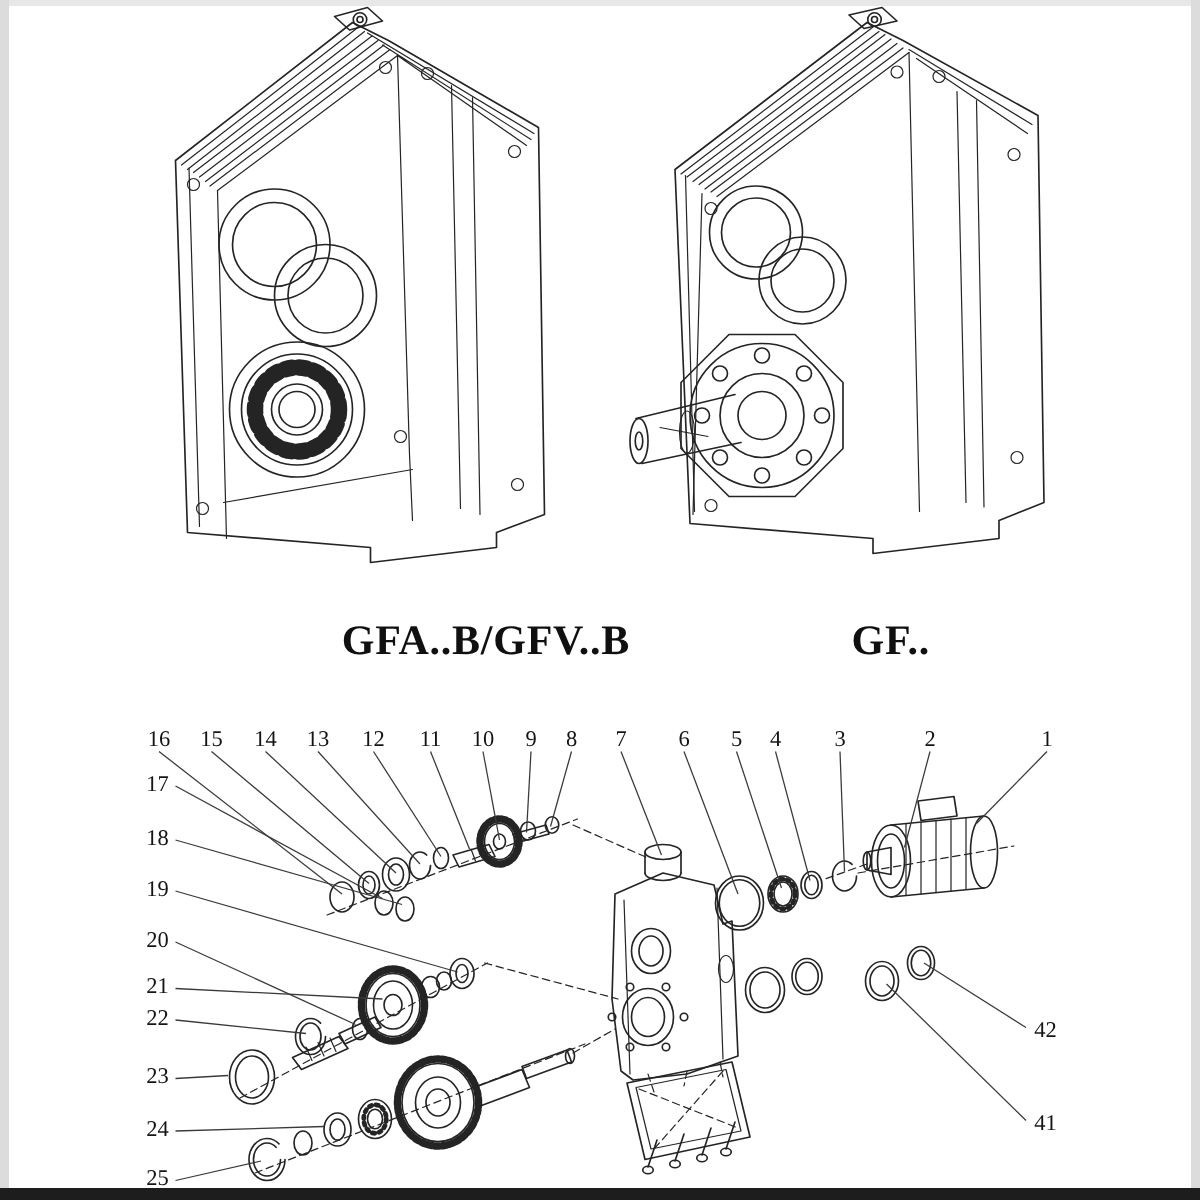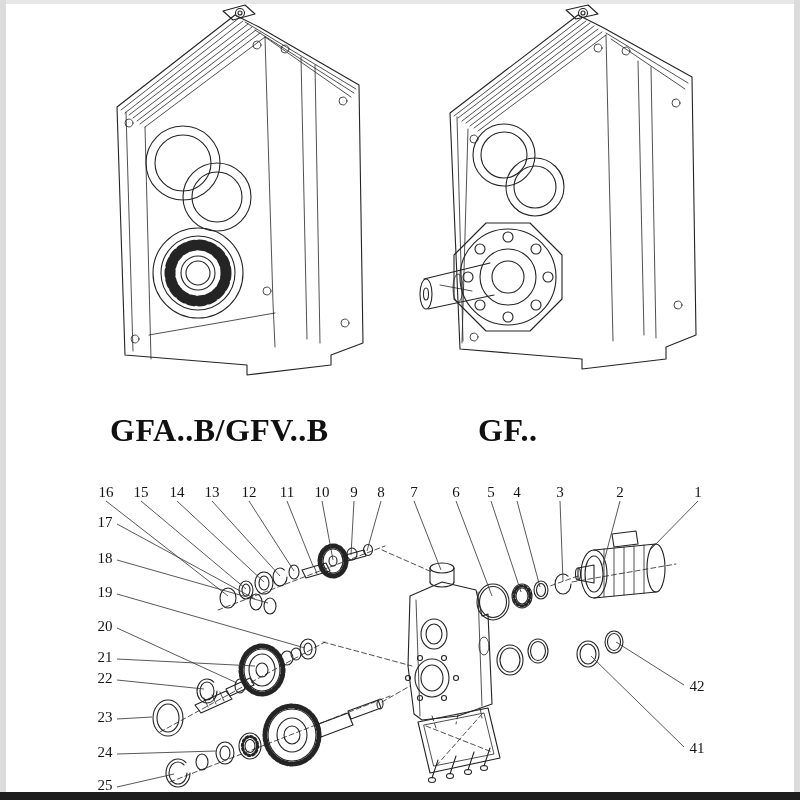--- a/index.html
+++ b/index.html
@@ -8,21 +8,21 @@
   .edge{position:absolute}
   svg{position:absolute;overflow:visible}
   .lineart{stroke:#242424;stroke-width:1.1;fill:none;stroke-linejoin:round;stroke-linecap:round}
   .thin{stroke-width:.8}
   .teeth{stroke-width:5;stroke-dasharray:2.6,2.2}
   .rollers{stroke-width:11;stroke-dasharray:5,4.5}
   .balls{stroke-width:3.2;stroke-dasharray:1.6,2.9}
   .dash{stroke-dasharray:5,3;stroke-width:.8}
   .callout{font-family:"Liberation Serif",serif;font-size:15px;text-anchor:middle;fill:#141414;stroke:none}
   .leader{stroke:#3a3a3a;stroke-width:.85;fill:none}
-  .model-label{position:absolute;font-weight:700;font-size:32px;text-align:left;
+  .model-label{position:absolute;font-weight:700;font-size:28px;text-align:right;
                letter-spacing:.5px;color:#101010;font-family:"Liberation Serif",serif}
 </style>
 </head>
 <body>
 
 <div>
 
   <div class="edge" style="left:0;top:0;width:800px;height:4px;background:#e7e7e7"></div>
   <div class="edge" style="left:0;top:0;width:6px;height:800px;background:#dcdcdc"></div>
   <div class="edge" style="left:794px;top:0;width:6px;height:800px;background:#dcdcdc"></div>
@@ -129,21 +129,21 @@
         <circle cx="206" cy="46" r="4"></circle>
     </g>
     <g class="lineart thin">
       <circle cx="54" cy="134" r="4"></circle>
         <circle cx="178" cy="43" r="4"></circle>
         <circle cx="54" cy="332" r="4"></circle>
     </g>
   </svg>
 
   <div class="model-label" style="left:110px;top:412px;width:310px">GFA..B/GFV..B</div>
-  <div class="model-label" style="left:478px;top:412px;width:180px">GF..</div>
+  <div class="model-label" style="left:440px;top:412px;width:180px">GF..</div>
 
   <svg style="left:80px;top:470px" width="680" height="330" viewBox="0 0 680 330">
 
     <g class="lineart">
 
       <g class="dash">
         <path d="M138,140 L305,76"></path>
         <path d="M80,262 L245,172"></path>
         <path d="M90,312 L310,226"></path>
         <path d="M492,112 L596,94"></path>

